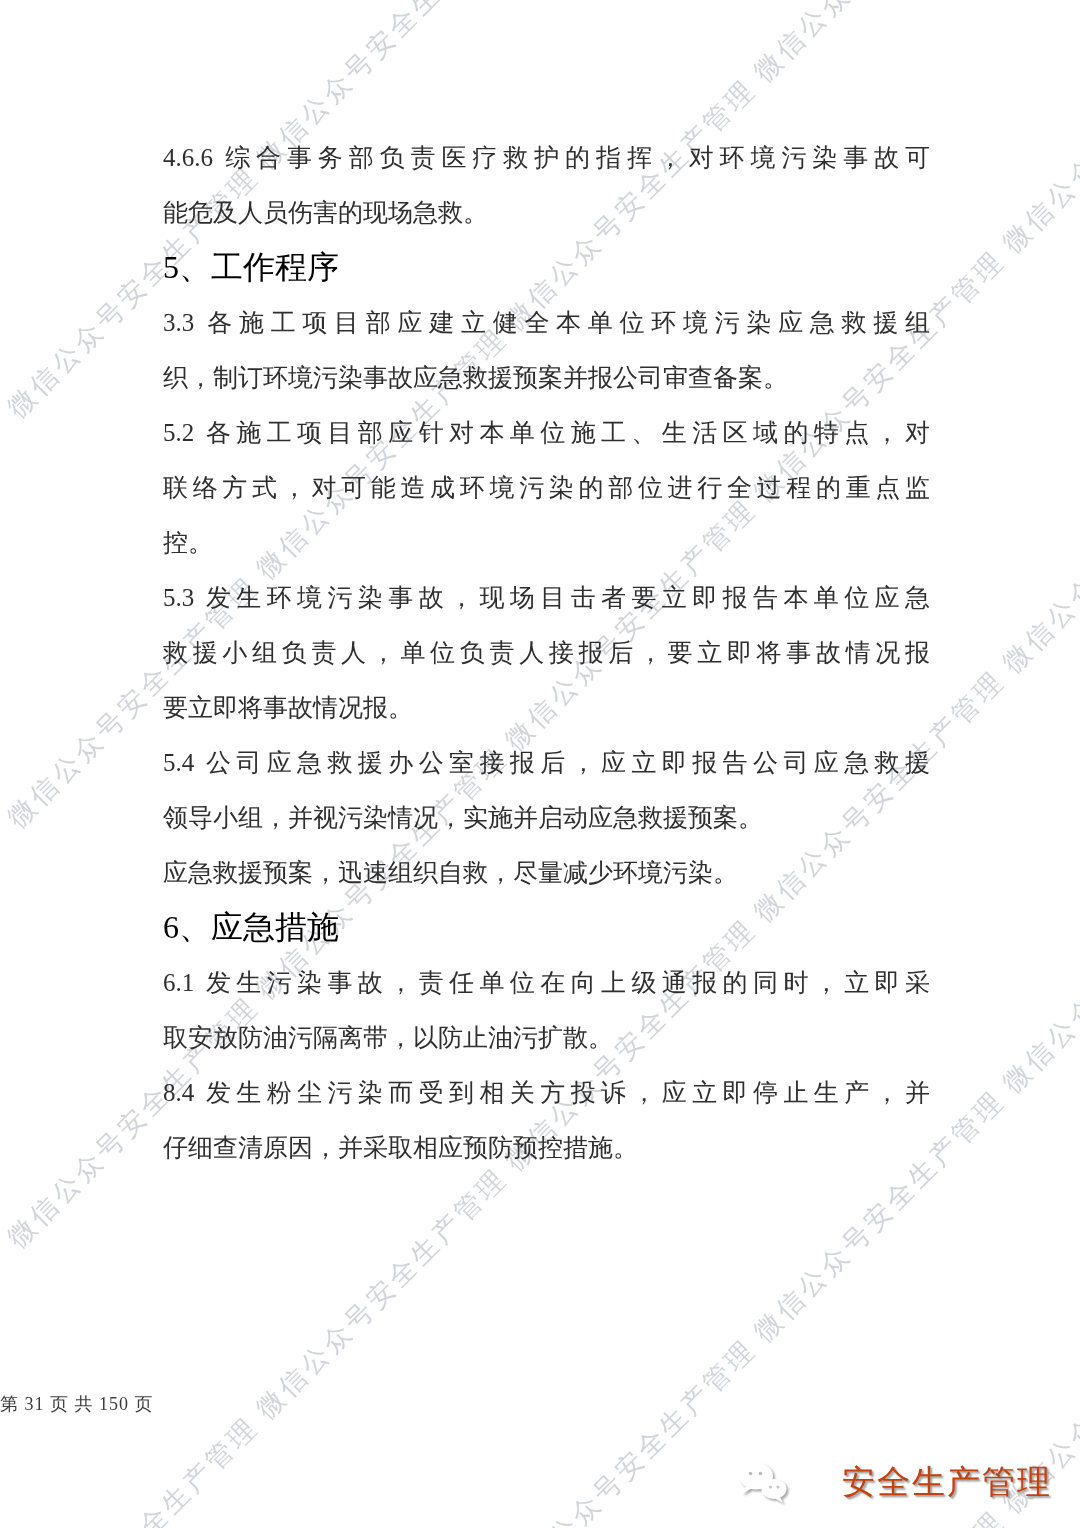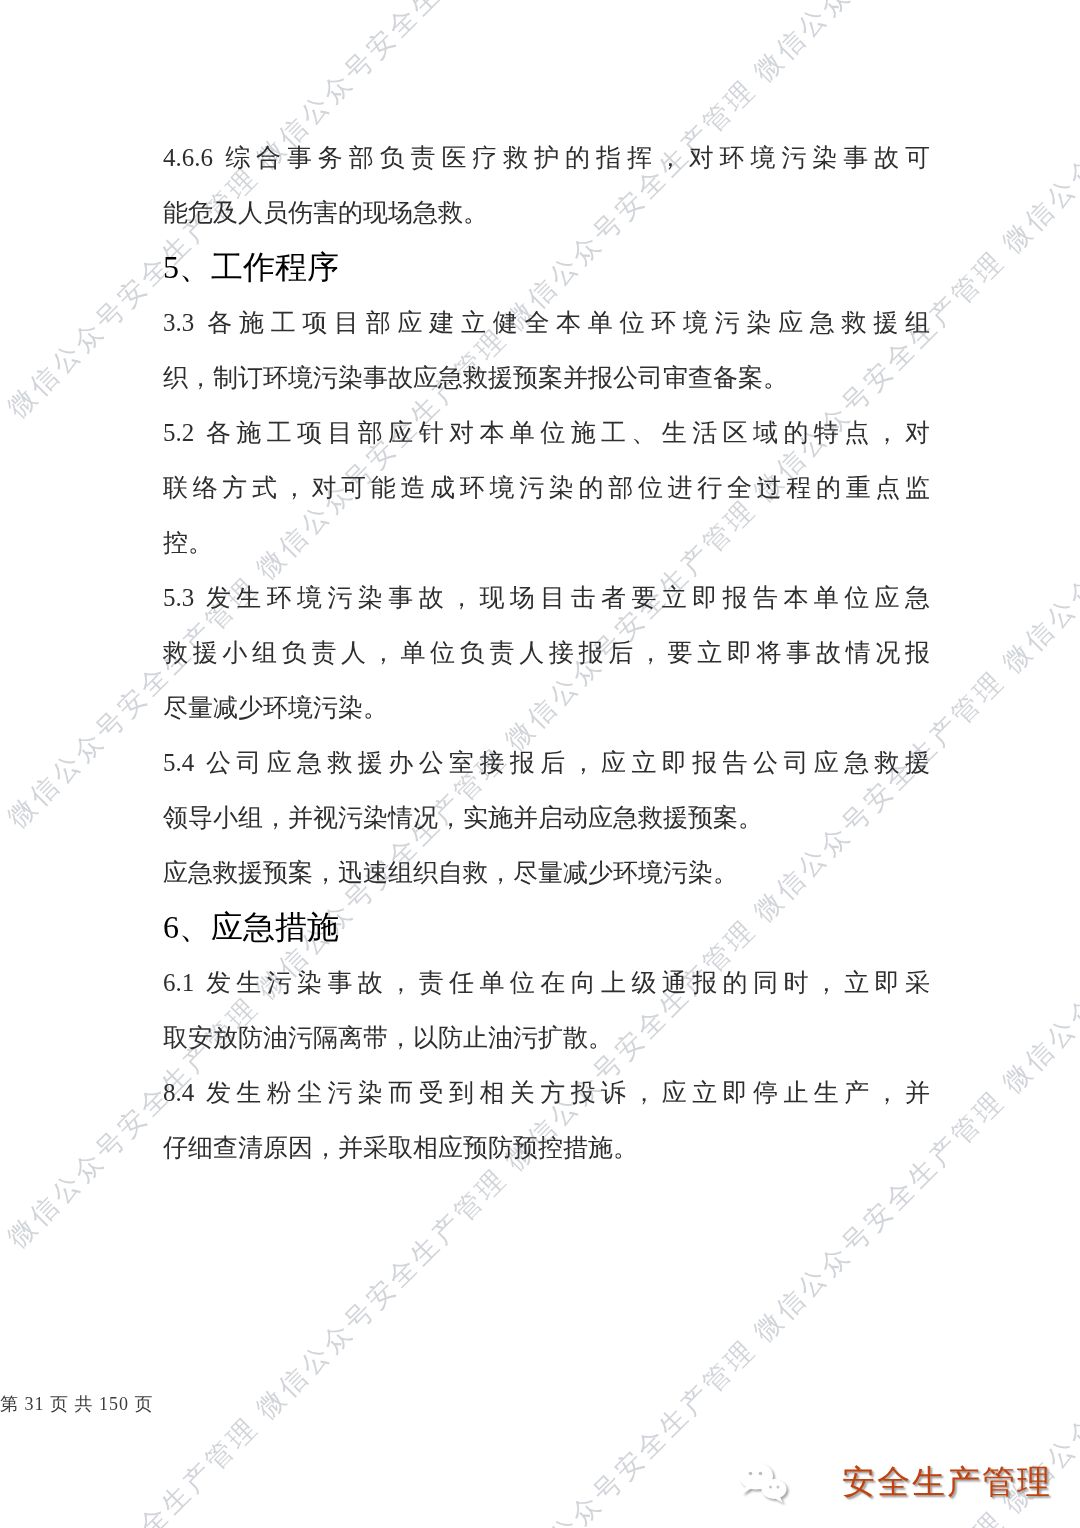--- a/index.html
+++ b/index.html
@@ -101,21 +101,21 @@
       <div class="line">4.6.6 综合事务部负责医疗救护的指挥，对环境污染事故可</div>
       <div class="line end">能危及人员伤害的现场急救。</div>
       <div class="heading-line">5、工作程序</div>
       <div class="line">3.3 各施工项目部应建立健全本单位环境污染应急救援组</div>
       <div class="line end">织，制订环境污染事故应急救援预案并报公司审查备案。</div>
       <div class="line">5.2 各施工项目部应针对本单位施工、生活区域的特点，对</div>
       <div class="line">联络方式，对可能造成环境污染的部位进行全过程的重点监</div>
       <div class="line end">控。</div>
       <div class="line">5.3 发生环境污染事故，现场目击者要立即报告本单位应急</div>
       <div class="line">救援小组负责人，单位负责人接报后，要立即将事故情况报</div>
-      <div class="line end">尽量减少环境污染。</div>
+      <div class="line end">要立即将事故情况报。</div>
       <div class="line">5.4 公司应急救援办公室接报后，应立即报告公司应急救援</div>
       <div class="line end">领导小组，并视污染情况，实施并启动应急救援预案。</div>
       <div class="line end">应急救援预案，迅速组织自救，尽量减少环境污染。</div>
       <div class="heading-line">6、应急措施</div>
       <div class="line">6.1 发生污染事故，责任单位在向上级通报的同时，立即采</div>
       <div class="line end">取安放防油污隔离带，以防止油污扩散。</div>
       <div class="line">8.4 发生粉尘污染而受到相关方投诉，应立即停止生产，并</div>
       <div class="line end">仔细查清原因，并采取相应预防预控措施。</div>
     </div>
 

